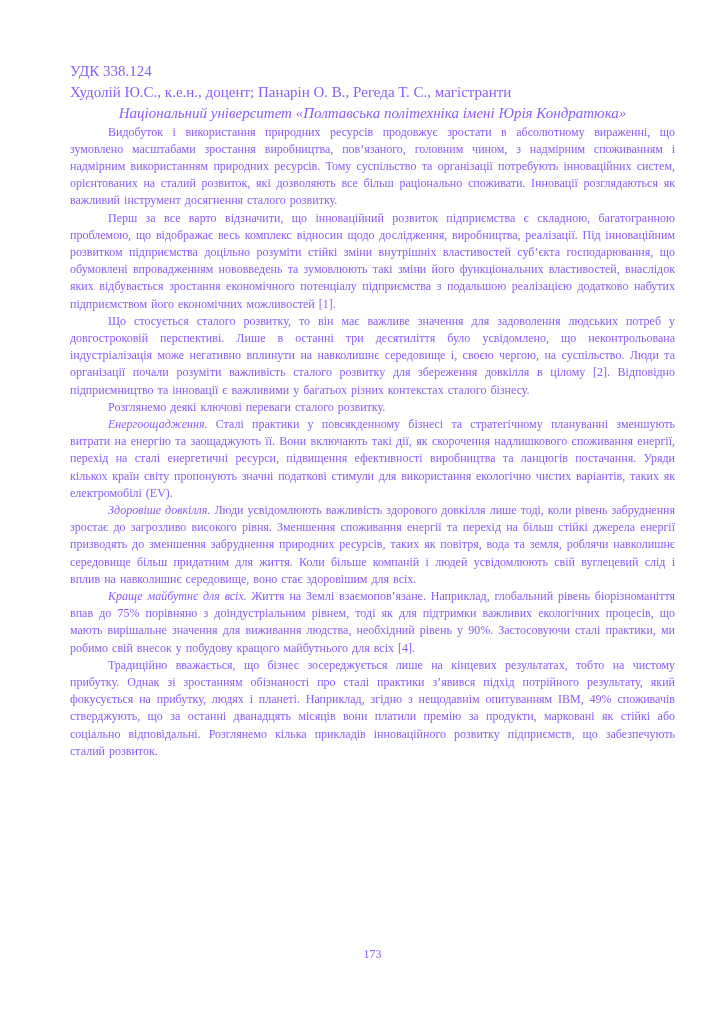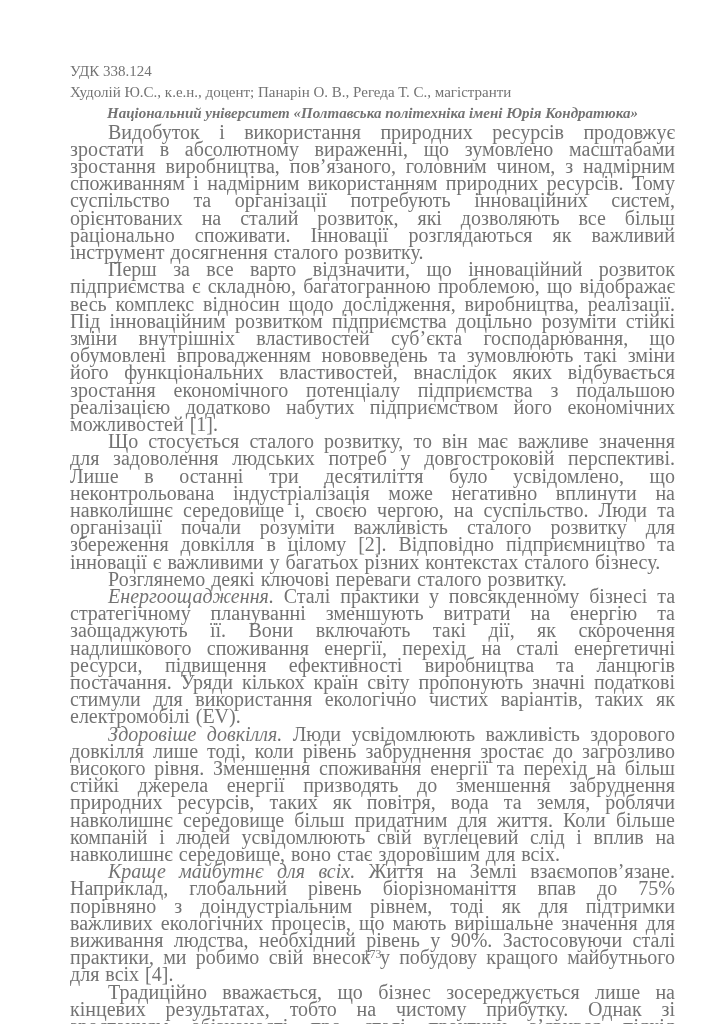--- a/index.html
+++ b/index.html
@@ -3,52 +3,51 @@
 <meta charset="utf-8">
 <style>
   * { margin: 0; padding: 0; box-sizing: border-box; }
   html, body { background: #e8e8e8; }
   .page {
     position: relative;
     width: 724px;
     height: 1024px;
     margin: 0 auto;
     background: #ffffff;
-    color: #737373;
+    color: #8b5cf6;
     font-family: "Liberation Serif", "DejaVu Serif", serif;
     padding: 61px 49px 10px 70px;
     overflow: hidden;
   }
   .udc {
     font-size: 15px;
     line-height: 21px;
     text-align: left;
   }
   .authors {
     font-size: 15px;
     line-height: 21px;
     text-align: left;
   }
   .affiliation, .location {
     font-size: 15px;
     line-height: 20.5px;
     font-style: italic;
     text-align: center;
-    font-weight: bold;
   }
   .title {
     font-size: 15.5px;
     font-weight: bold;
     line-height: 20px;
     text-align: center;
     margin-top: 10px;
     margin-bottom: 11px;
   }
   .body-text p {
-    font-size: 20px;
+    font-size: 12px;
     line-height: 17.2px;
     text-align: justify;
     text-indent: 38px;
     word-spacing: 1px;
     font-family: Liberation Serif, serif;
   }
   .body-text .lead-in {
     font-style: italic;
   }
   .page-number {

